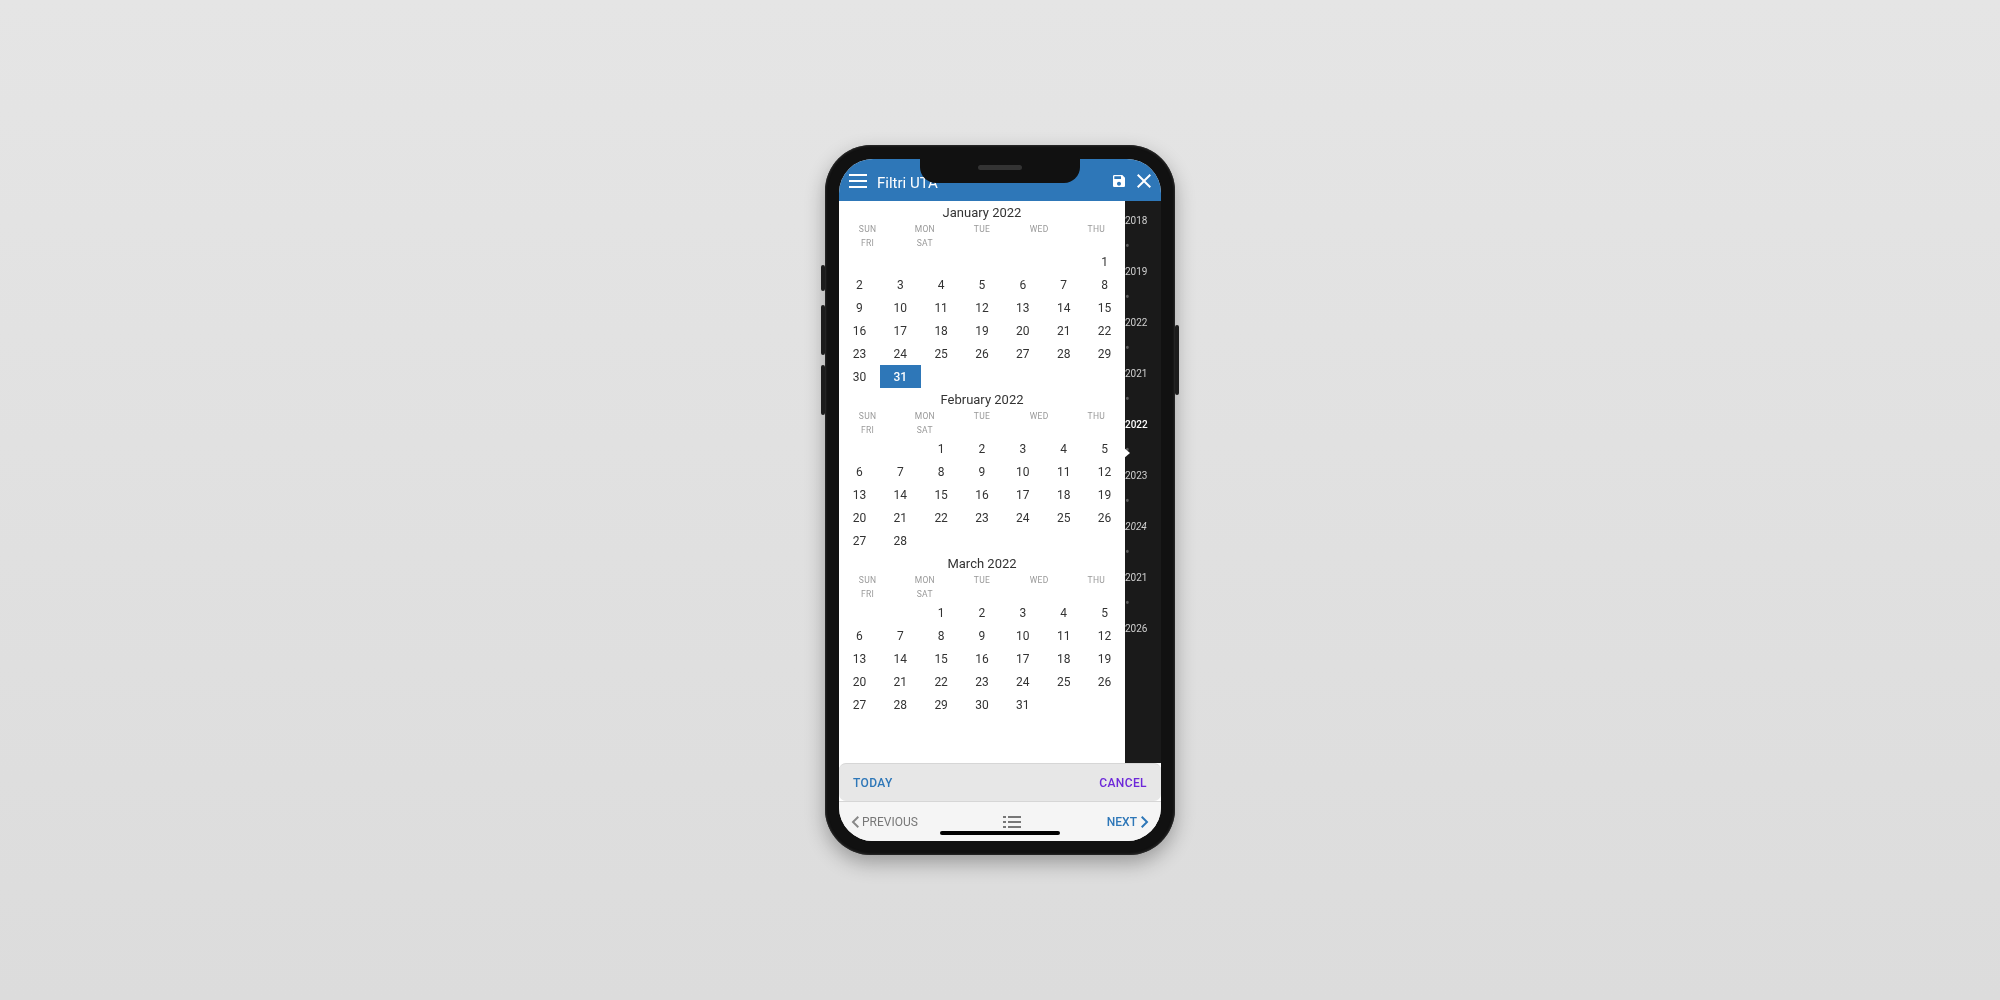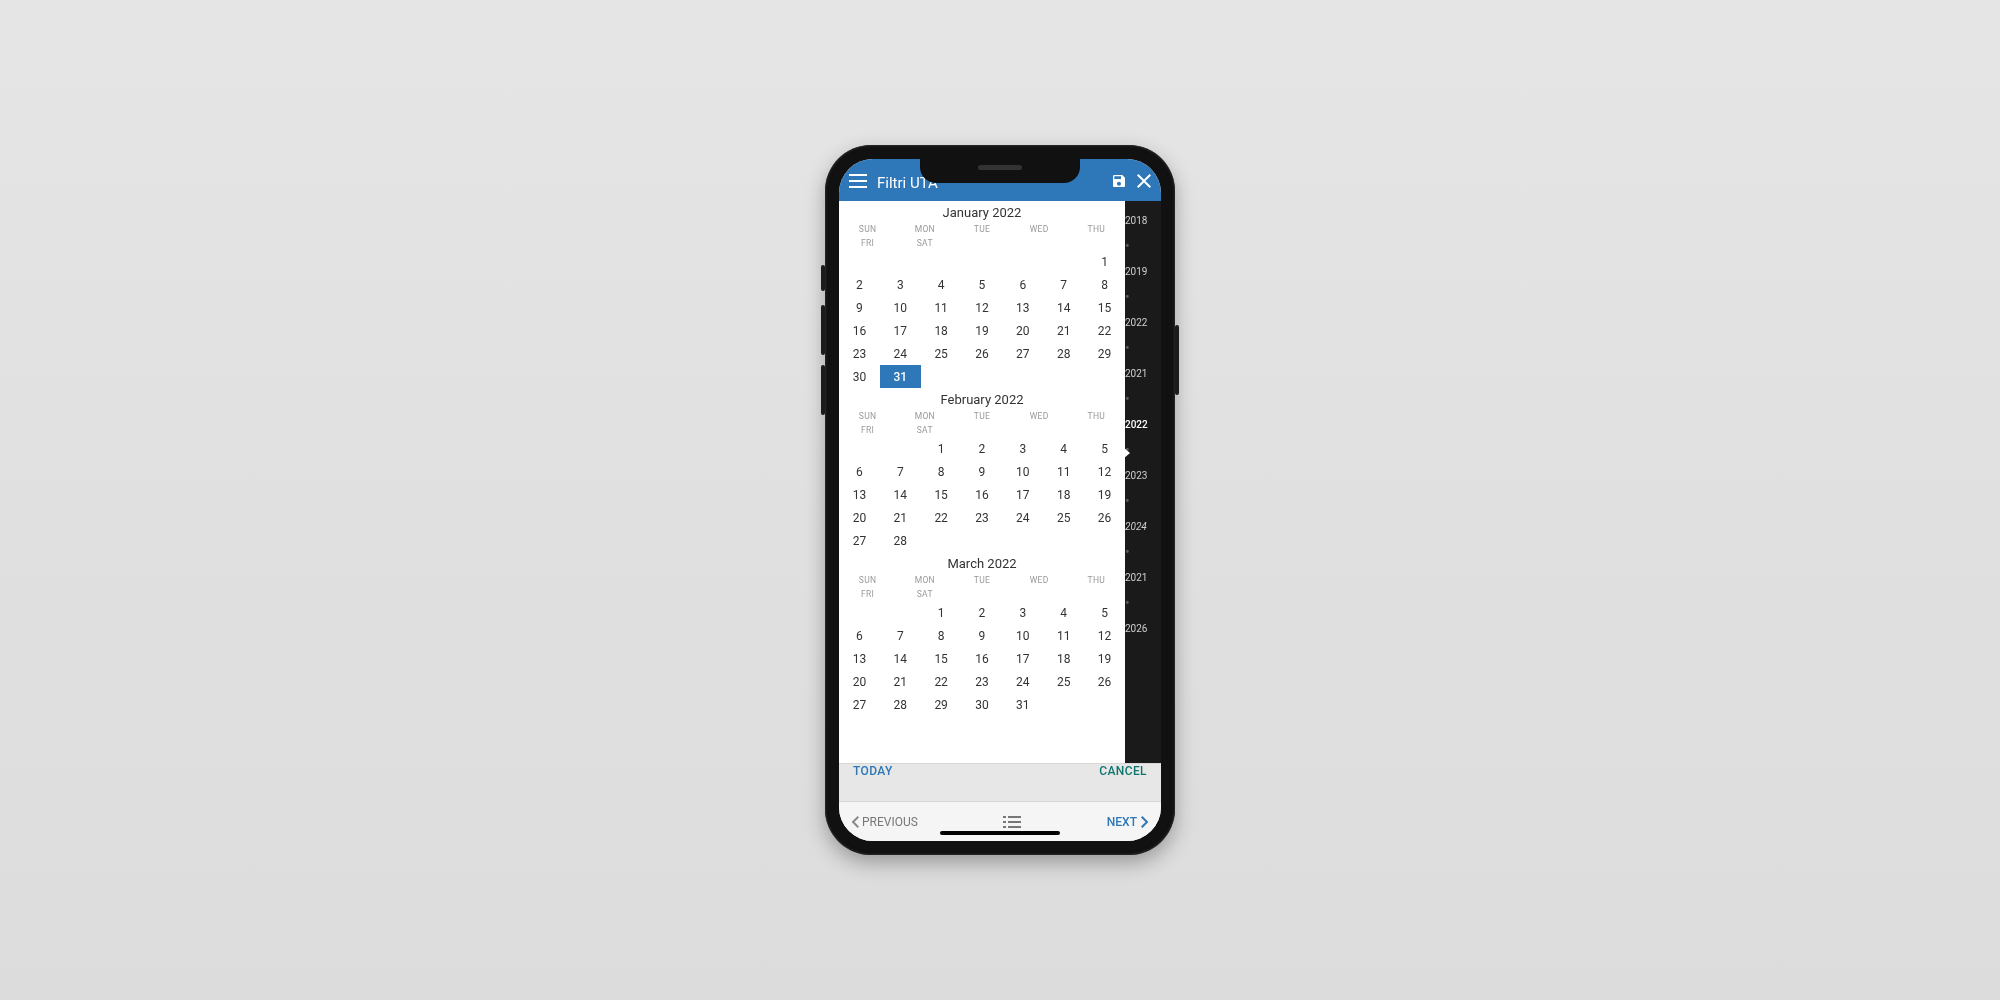--- a/index.html
+++ b/index.html
@@ -119,27 +119,29 @@
   justify-content: center;
   cursor: pointer;
 }
 .day.empty { cursor: default; }
 .day.sel { background: #2e77b8; color: #fff; font-weight: 500; }
 .cal-footer {
   height: 38px;
   background: #e7e7e7;
   border-top: 1px solid #d6d6d6;
   display: flex;
+  align-items: center;
   justify-content: space-between;
   padding: 0 14px;
   font-size: 12px;
   letter-spacing: .4px;
+  border-radius: 7px;
 }
 .cal-footer .today { color: #2e77b8; font-weight: 500; cursor: pointer; }
-.cal-footer .cancel { color: #0f766e; font-weight: 500; cursor: pointer; }
+.cal-footer .cancel { color: #6d28d9; font-weight: 500; cursor: pointer; }
 .bottom-bar {
   height: 40px;
   background: #f5f5f5;
   border-top: 1px solid #d6d6d6;
   display: flex;
   align-items: center;
   justify-content: space-between;
   padding: 0 12px;
   font-size: 12px;
 }

